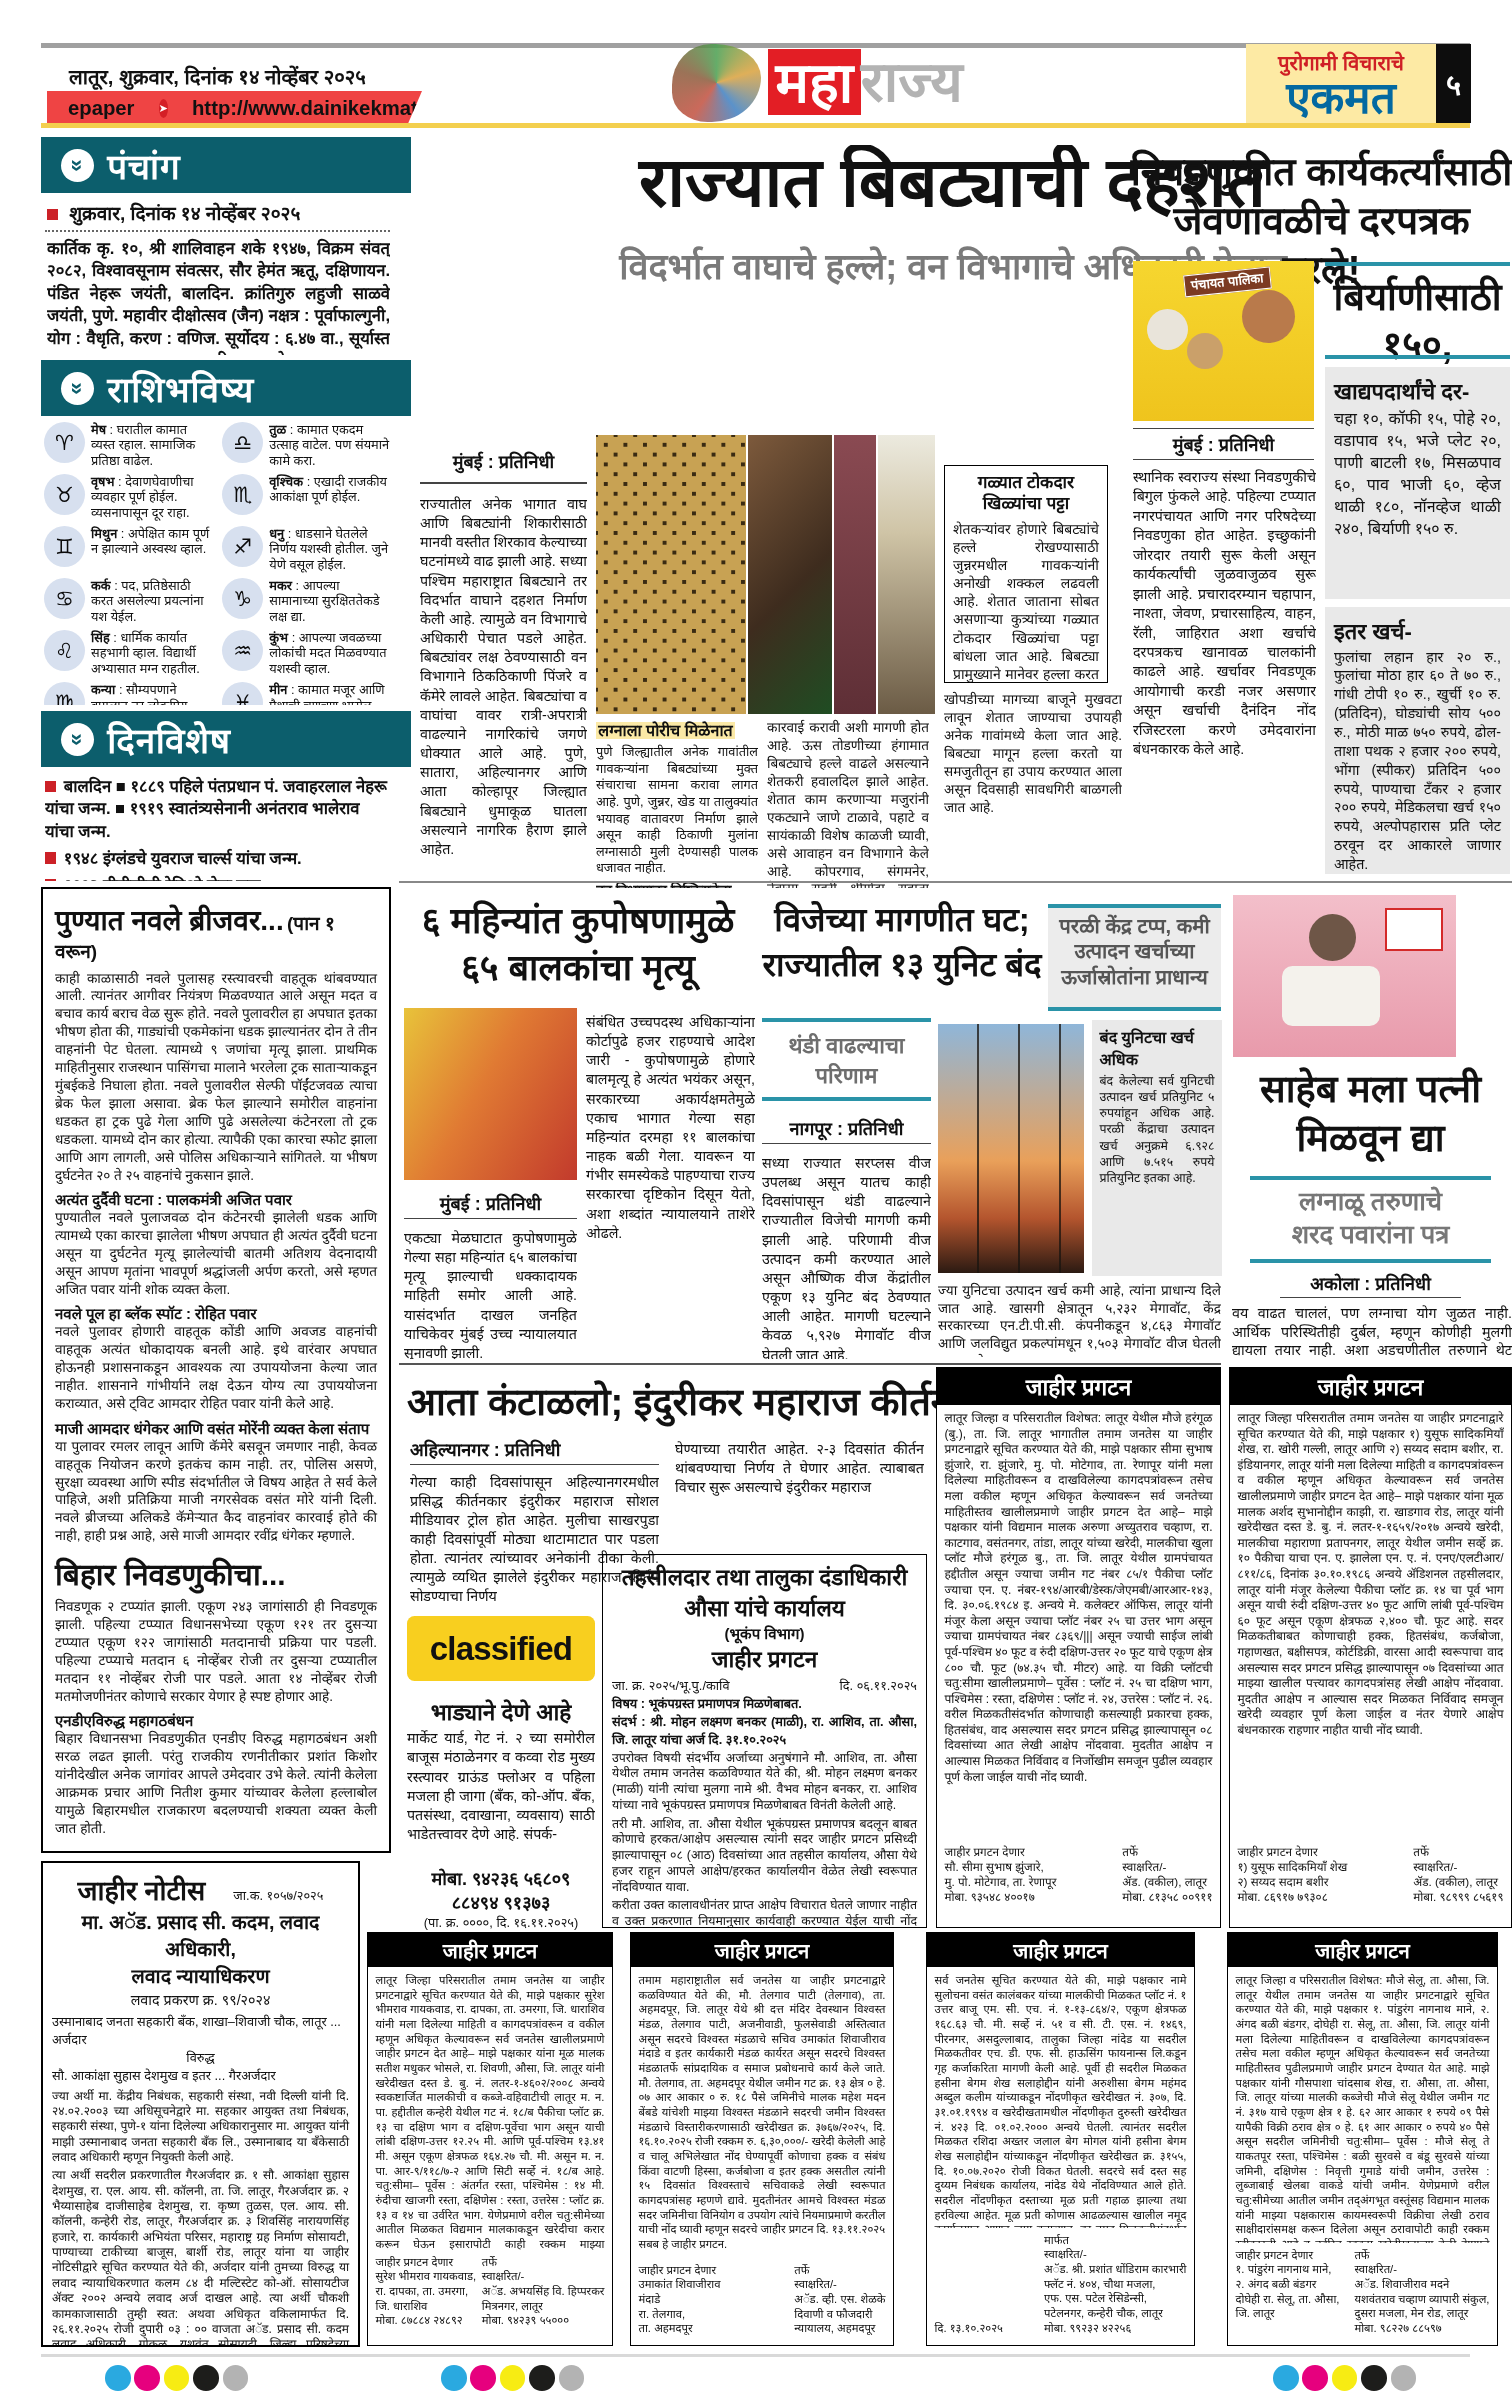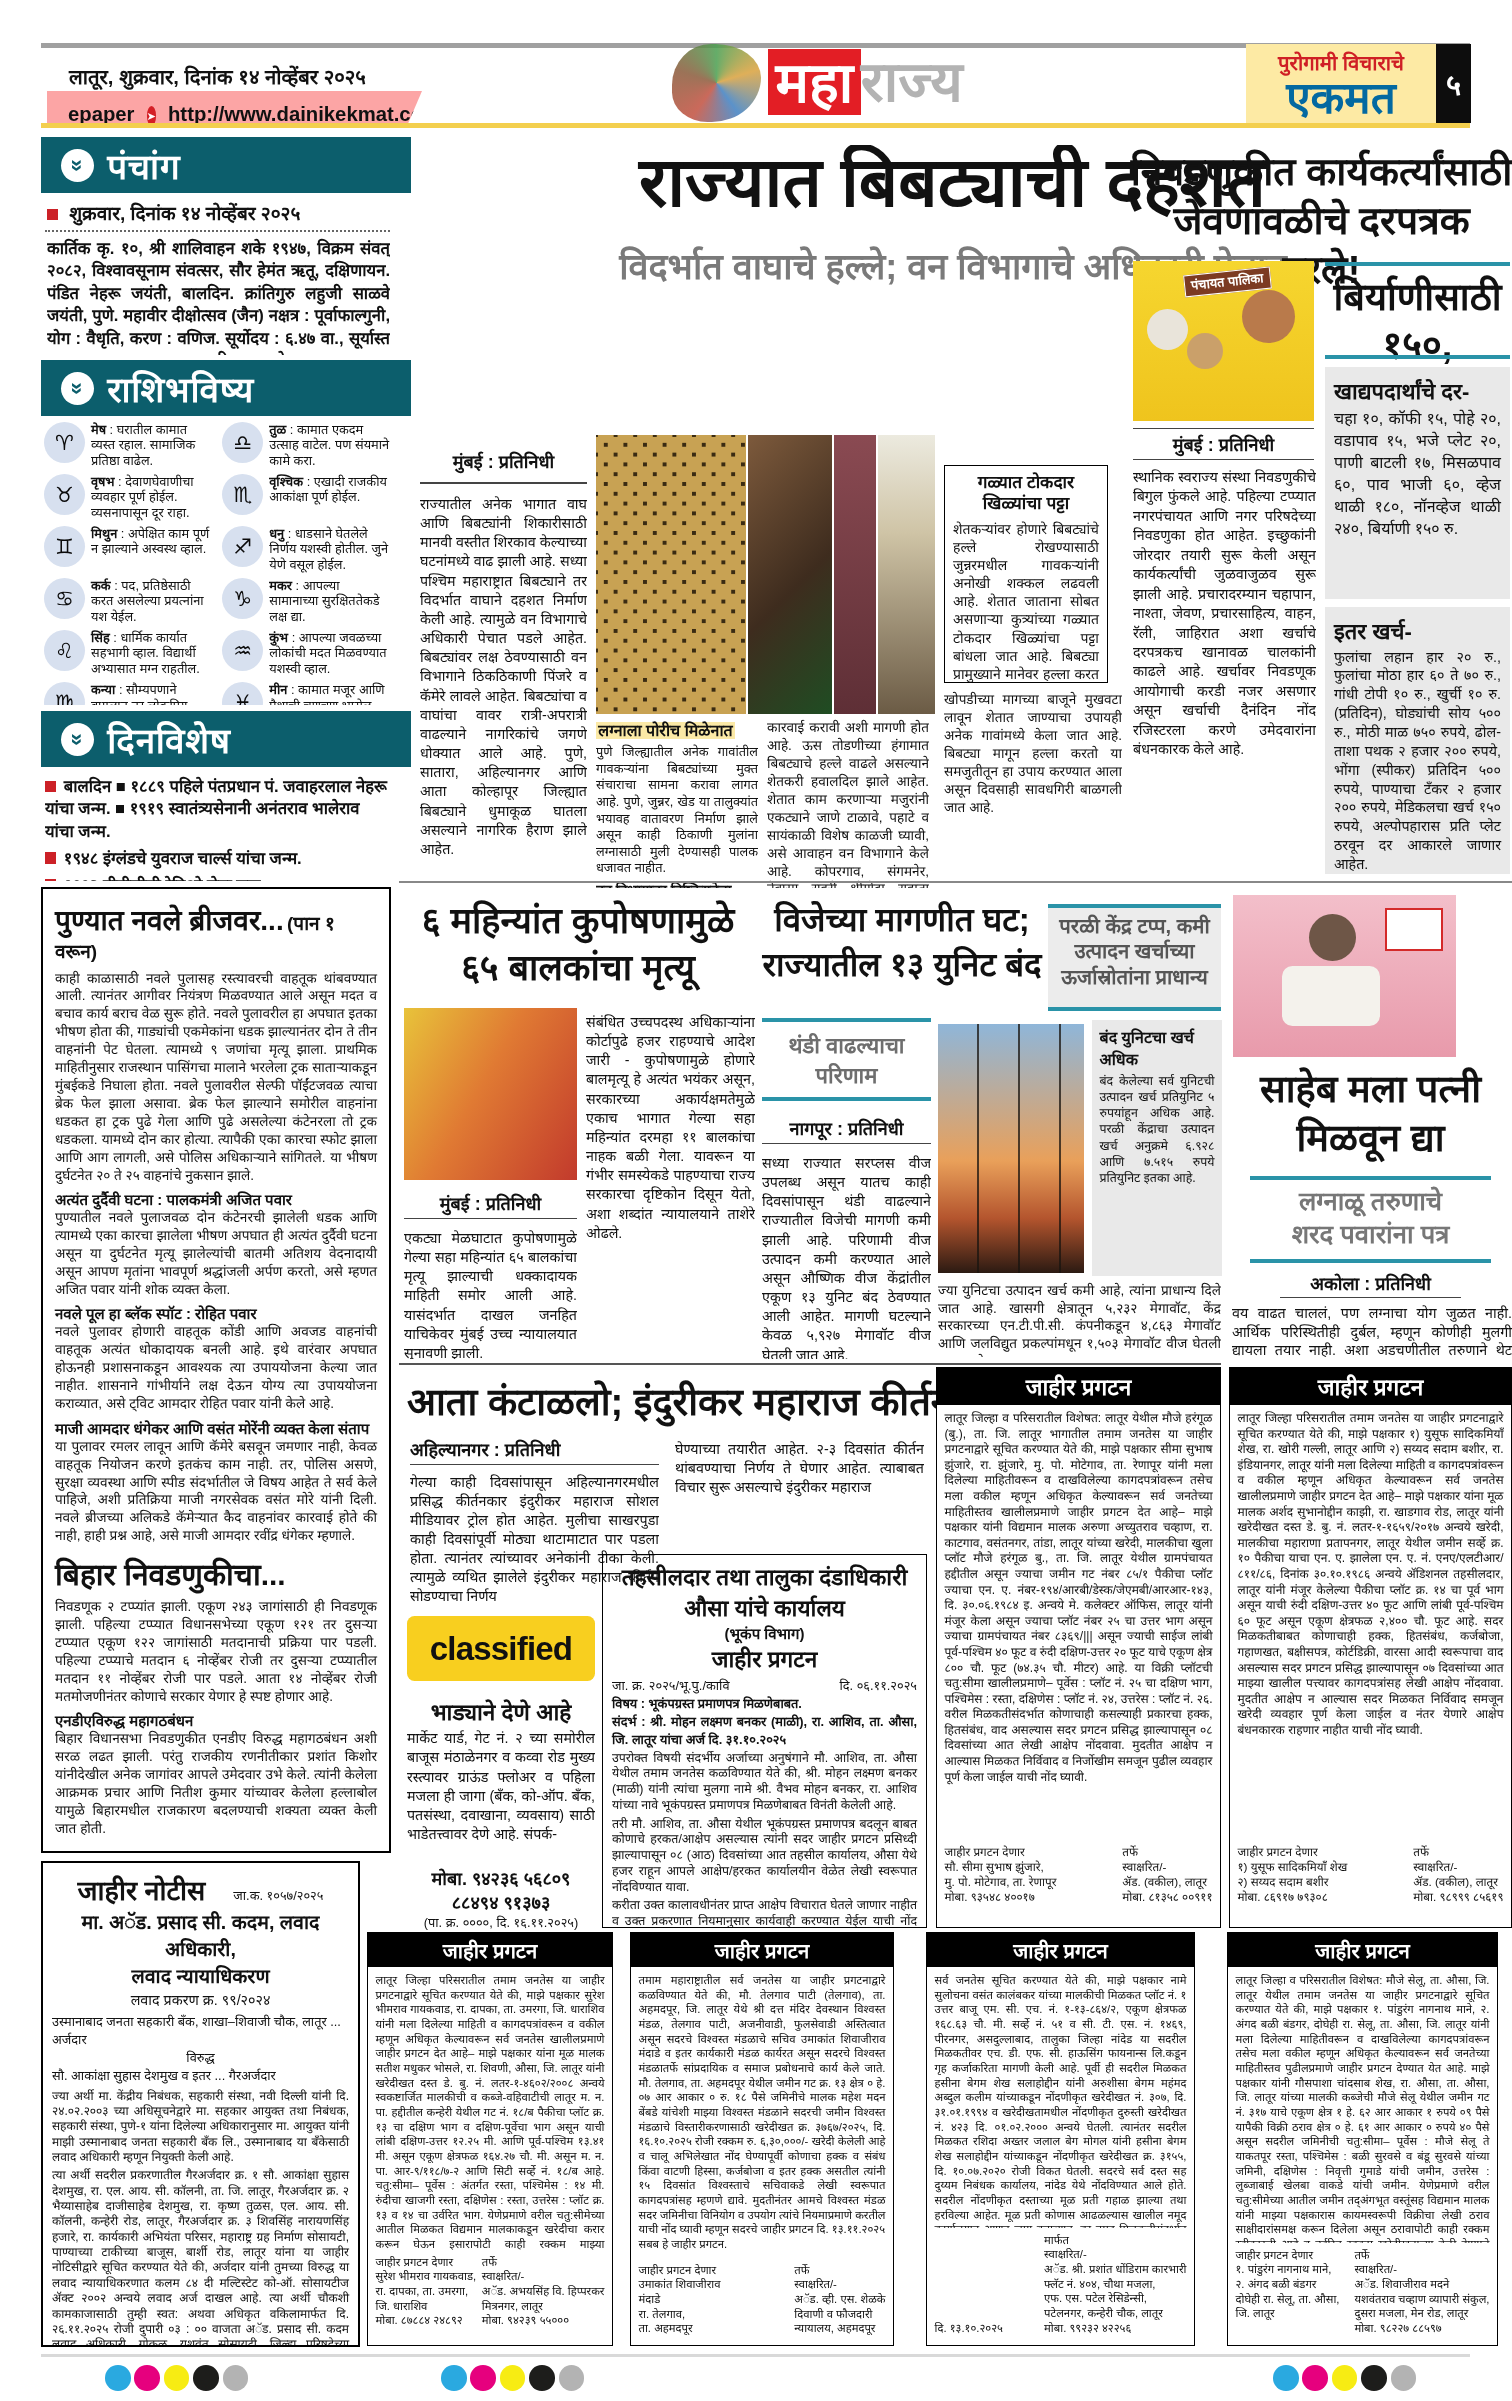--- a/index.html
+++ b/index.html
@@ -30,21 +30,21 @@
   .photo{background:#ccc;}
   .dot{width:25.6px;height:25.6px;border-radius:50%;display:inline-block;margin-right:3.8px;}
 </style>
 </head>
 <body>
 
 <div id="page">
 
   <div class="abs rule" style="left:41px;top:43px;width:1429px;height:4.5px;background:#a0a0a0"></div>
   <div class="abs b" style="left:69px;top:62px;font-size:20.3px">लातूर, शुक्रवार, दिनांक १४ नोव्हेंबर २०२५</div>
-  <div class="abs" style="left:47px;top:91px;width:354px;height:35px;background:#fca5a5;clip-path:polygon(0 0,100% 0,96% 100%,0 100%);display:flex;align-items:flex-end;gap:12px;padding-left:21px">
+  <div class="abs" style="left:47px;top:91px;width:354px;height:35px;background:#ef4444;clip-path:polygon(0 0,100% 0,96% 100%,0 100%);display:flex;align-items:center;gap:24px;padding-left:21px">
     <span class="b" style="font-size:20.3px">epaper</span>
     <span style="width:19.6px;height:19.6px;border-radius:50%;background:#d41f26;color:#fff;display:inline-flex;align-items:center;justify-content:center;font-size:11.3px">➤</span>
     <span class="b" style="font-size:20.3px">http://www.dainikekmat.com</span>
   </div>
   <div class="abs" style="left:672px;top:44px;width:89px;height:78px;border-radius:46% 54% 58% 42%/55% 45% 60% 40%;background:conic-gradient(#4a9e4f,#d9a13c,#3e7fc1,#c14f3e,#8a5a3a,#4a9e4f);opacity:.85"></div>
   <div class="abs" style="left:768px;top:54px;font-weight:800;font-size:56px;line-height:1">
     <span style="background:#e31e25;color:#fff;padding:1.5px 7.5px">महा</span><span style="color:#b3b3b3">राज्य</span>
   </div>
   <div class="abs c" style="left:1246px;top:44px;width:190px;height:79px;background:#fdeaa4;display:flex;flex-direction:column;justify-content:center">
     <div class="b" style="font-size:20.3px;color:#cf1f25">पुरोगामी विचाराचे</div>

